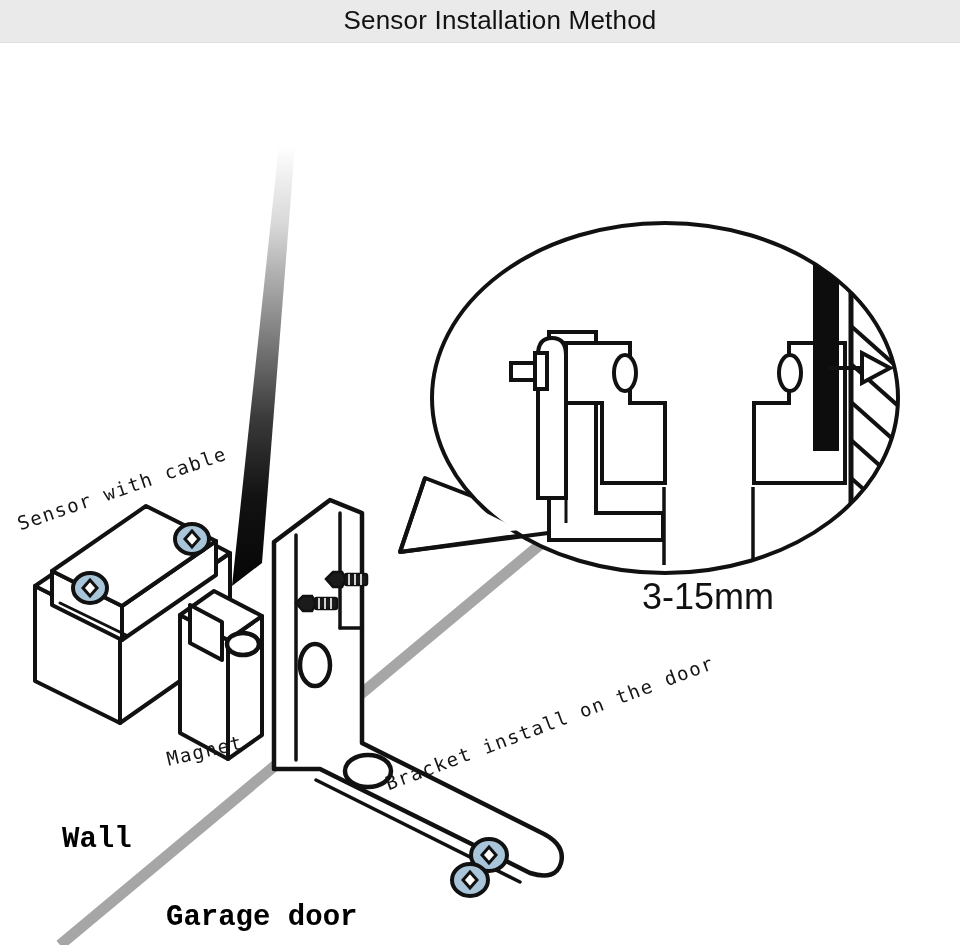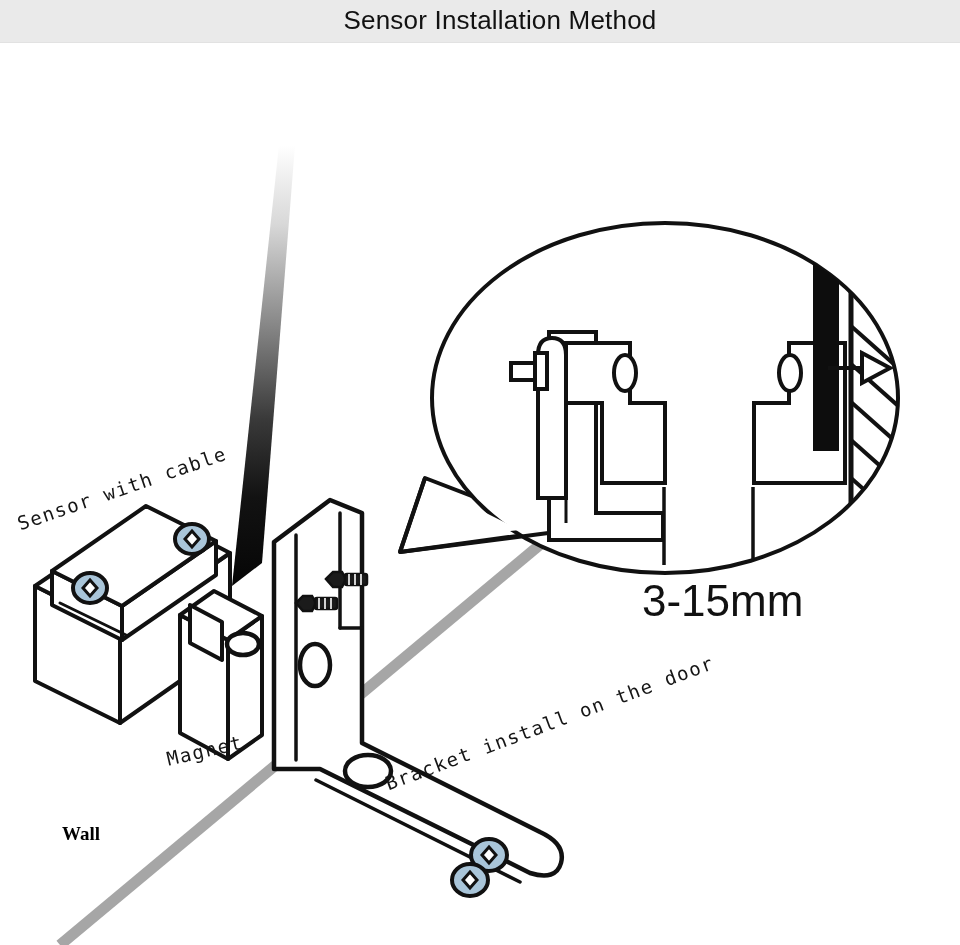--- a/index.html
+++ b/index.html
@@ -61,28 +61,28 @@
     transform-origin: 0 50%;
   }
   .lbl-hand {
     font-family: "DejaVu Sans Mono", "Liberation Mono", monospace;
     font-size: 19px;
     font-weight: 400;
     letter-spacing: 1.5px;
     color: #151515;
   }
   .lbl-bold {
-    font-family: Liberation Serif, serif;
+    font-family: Liberation Mono, monospace;
     font-weight: bold;
-    font-size: 19px;
+    font-size: 29px;
     color: #000000;
   }
   .lbl-dim {
     font-family: "Liberation Sans", sans-serif;
-    font-size: 44px;
+    font-size: 36px;
     font-weight: 400;
     color: #111111;
     letter-spacing: 0px;
   }
   #label-sensor-cable { left: 18px;  top: 470px; transform: rotate(-19deg); }
   #label-magnet       { left: 167px; top: 705px; transform: rotate(-13deg); }
   #label-bracket      { left: 386px; top: 730px; transform: rotate(-20.5deg); }
   #label-wall         { left: 62px;  top: 780px; }
   #label-garage-door  { left: 166px; top: 858px; }
   #label-gap-dim      { left: 642px; top: 533px; }
@@ -276,17 +276,18 @@
     </svg>
 
     <div class="lbl lbl-hand" id="label-sensor-cable">Sensor with cable</div>
 
     <div class="lbl lbl-hand" id="label-magnet">Magnet</div>
 
     <div class="lbl lbl-hand" id="label-bracket">Bracket install on the door</div>
 
     <div class="lbl lbl-bold" id="label-wall">Wall</div>
 
+    <div class="lbl lbl-bold" id="label-garage-door">Garage door</div>
 
     <div class="lbl lbl-dim" id="label-gap-dim">3-15mm</div>
 
   </div>
 </div>
 
 </body></html>

